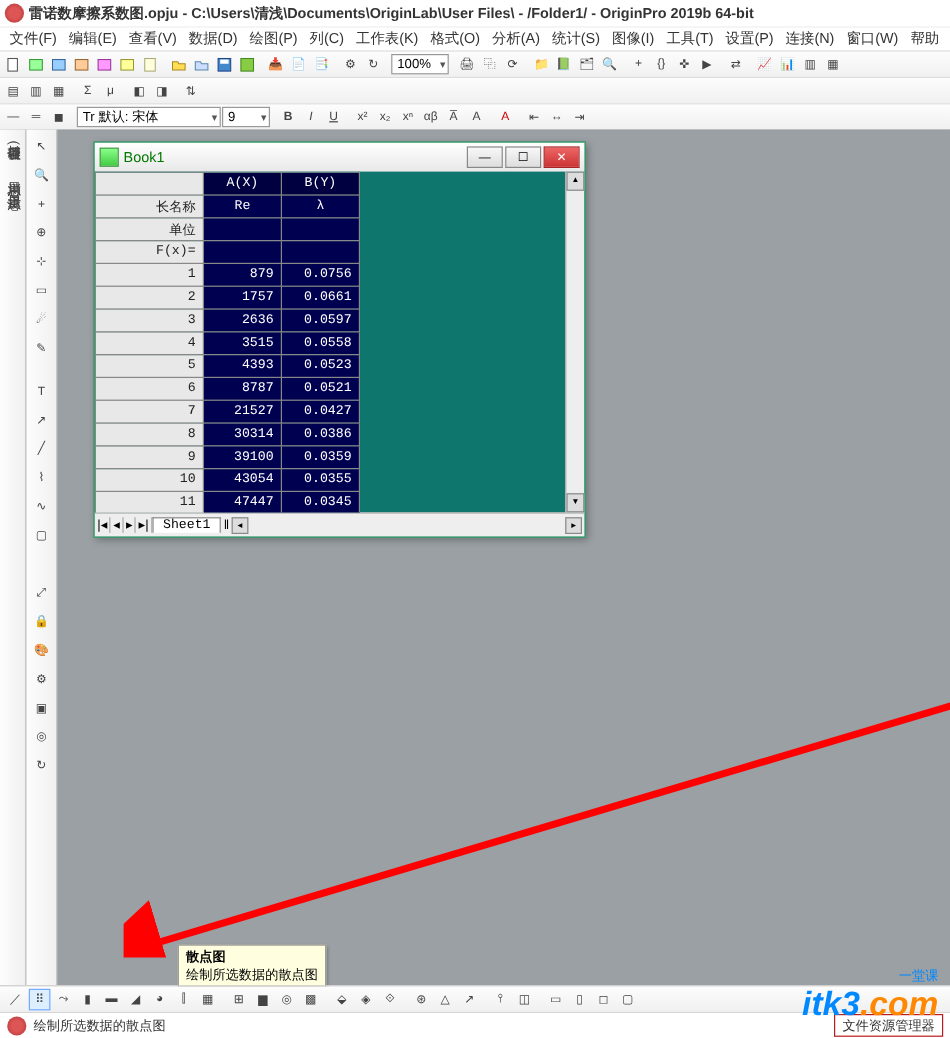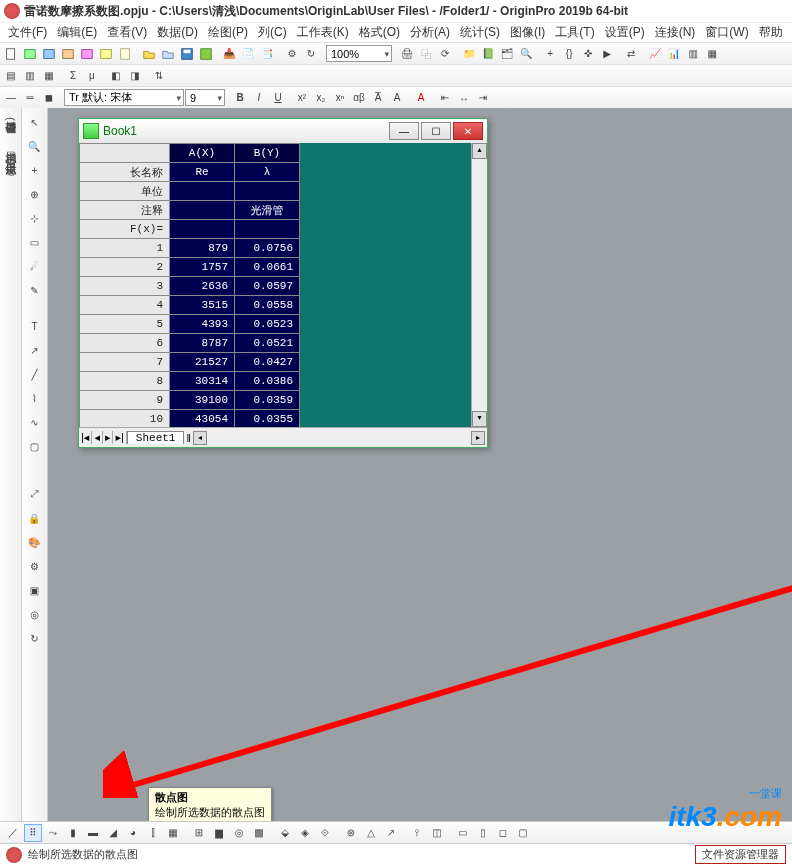--- a/index.html
+++ b/index.html
@@ -9,21 +9,21 @@
   .titlebar .logo { width: 16px; height: 16px; background: radial-gradient(circle, #d55 40%, #a33 100%); border-radius: 50%; margin-right: 4px; flex-shrink:0; }
   .titlebar span { white-space: nowrap; color:#333; font-size:12px; }
   
   .menubar { height: 20px; display: flex; align-items: center; padding: 0 4px; gap: 2px; border-top:1px solid #eee; flex-wrap:nowrap; overflow:hidden;}
   .menubar span { padding: 0 4px; color: #333; white-space:nowrap; cursor:default; font-size:12px;}
   
   .toolbar { height: 22px; display: flex; align-items: center; padding: 0 2px; gap: 1px; border-top: 1px solid #ddd; background: linear-gradient(#fdfdfd,#f0f0f0); }
   .tbtn { width: 18px; height: 18px; border: 1px solid transparent; display:flex; align-items:center; justify-content:center; font-size:10px; color:#444; }
   .tbtn svg { width:14px; height:14px; }
   .sep { width: 4px; }
-  .combo { height: 17px; border: 1px solid #999; background: #fff; padding: 0 32px 0 4px; font-size: 11px; display:flex; align-items:center; position:relative; }
+  .combo { height: 17px; border: 1px solid #999; background: #fff; padding: 0 14px 0 4px; font-size: 11px; display:flex; align-items:center; position:relative; }
   .combo::after { content:'▾'; position:absolute; right:2px; font-size:9px; color:#555; }
   
   .main { display: flex; height: calc(865px - 22px - 20px - 22px - 22px - 22px - 22px - 22px); background: #999ea0; position:relative; }
   
   .vside { width: 22px; background: linear-gradient(to right,#fdfdfd,#f0f0f0); border-right:1px solid #ccc; display:flex; flex-direction:column; align-items:center; padding-top:4px; gap:8px; }
   .vside .vtext { writing-mode: vertical-rl; font-size:11px; color:#444; padding:2px 0;}
   
   .vtools { width: 26px; background: linear-gradient(to right,#fdfdfd,#f0f0f0); border-right:1px solid #ccc; display:flex; flex-direction:column; align-items:center; padding:4px 0; gap:4px; }
   .vtools .tbtn { width:20px; height:20px; }
   
@@ -60,21 +60,21 @@
   .tooltip { position:absolute; background:#ffffe0; border:1px solid #888; padding:2px 6px; font-size:11px; box-shadow:1px 1px 3px rgba(0,0,0,0.3);}
   
   .bottombar { height:22px; background:linear-gradient(#fdfdfd,#f0f0f0); border-top:1px solid #ccc; display:flex; align-items:center; padding:0 4px; gap:2px; position:relative;}
   
   .statusbar { height:22px; background:#fff; border-top:1px solid #ccc; display:flex; align-items:center; padding:0 6px; font-size:11px; color:#333;}
   .statusbar .sbicon { width:16px; height:16px; background:radial-gradient(circle,#d55 40%,#a33 100%); border-radius:50%; margin-right:6px;}
   .statusbar .field { margin-left:auto; border:1px solid #b91c1c; padding:1px 6px; background:#fff;}
   
   .arrow { position:absolute; pointer-events:none; }
   
-  .watermark { position:absolute; right:10px; bottom:32px; font-size:28px; font-weight:bold; font-style:italic;margin-left:45px; }
+  .watermark { position:absolute; right:10px; bottom:12px; font-size:28px; font-weight:bold; font-style:italic;margin-left:45px; }
   .watermark .itk { color:#0088ff;text-align:right; }
   .watermark .com { color:#ff8800; }
   .watermark .sub { font-size:11px; color:#0088ff; font-weight:normal; display:block; text-align:right; font-style:normal;}
 </style>
 </head>
 <body>
 
 <div class="titlebar">
   <div class="logo"></div>
   <span>雷诺数摩擦系数图.opju - C:\Users\清浅\Documents\OriginLab\User Files\ - /Folder1/ - OriginPro 2019b 64-bit</span>
@@ -289,25 +289,20 @@
                 <td class="rowhead">长名称</td>
                 <td class="metacell">Re</td>
                 <td class="metacell">λ</td>
               </tr>
           <tr>
                 <td class="rowhead">单位</td>
                 <td class="metacell"></td>
                 <td class="metacell"></td>
               </tr>
           <tr>
-                <td class="rowhead">注释</td>
-                <td class="metacell"></td>
-                <td class="metacell">光滑管</td>
-              </tr>
-          <tr>
                 <td class="rowhead">F(x)=</td>
                 <td class="metacell"></td>
                 <td class="metacell"></td>
               </tr>
           <tr>
                 <td class="rowhead">1</td>
                 <td class="datacell">879</td>
                 <td class="datacell">0.0756</td>
               </tr>
           <tr>

